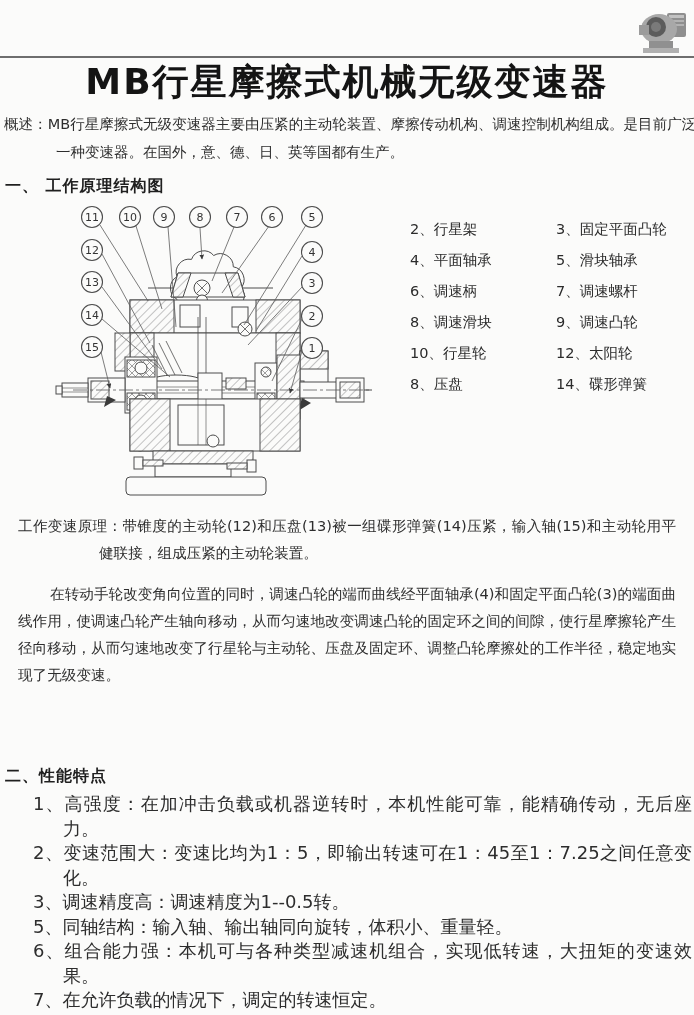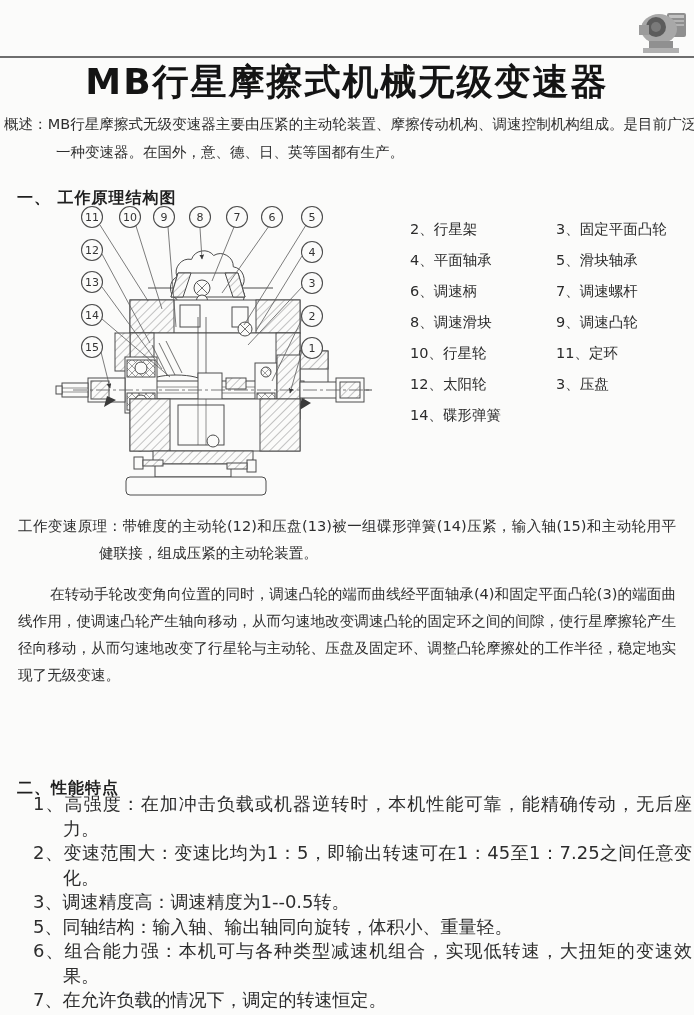--- a/index.html
+++ b/index.html
@@ -19,21 +19,21 @@
     text-align:center;font-size:36px;line-height:48px;font-weight:bold;
     letter-spacing:2px;color:#141414;white-space:nowrap;
   }
 
   .overview{
     position:absolute;top:110px;left:4px;width:684px;margin:0;
     font-size:14.5px;line-height:28px;text-align:justify;
     padding-left:52px;text-indent:-52px;
   }
 
-  .sec-h{position:absolute;left:5px;margin:12px;font-size:16px;font-weight:bold;color:#1f1f1f;letter-spacing:1px;}
+  .sec-h{position:absolute;left:5px;margin:0;font-size:16px;font-weight:bold;color:#1f1f1f;letter-spacing:1px;}
   .sec1{top:176px;}
   .sec2{top:766px;}
 
   .figure{position:absolute;top:205px;left:0;width:694px;height:295px;}
   .diagram{position:absolute;left:48px;top:0;width:352px;height:298px;}
 
   .parts{
     position:absolute;left:410px;top:14px;width:278px;
     display:grid;grid-template-columns:146px auto;
     row-gap:10px;font-size:14.5px;line-height:21px;color:#2b2b2b;
@@ -226,23 +226,22 @@
     <div class="parts">
       <div>2、行星架</div>
       <div>3、固定平面凸轮</div>
       <div>4、平面轴承</div>
       <div>5、滑块轴承</div>
       <div>6、调速柄</div>
       <div>7、调速螺杆</div>
       <div>8、调速滑块</div>
       <div>9、调速凸轮</div>
       <div>10、行星轮</div>
-      <div>11、定环</div>
       <div>12、太阳轮</div>
-      <div>3、压盘</div>
+      <div>8、压盘</div>
       <div>14、碟形弹簧</div>
     </div>
   </div>
 
   <div class="principle">
     <p class="pr-first"><span>工作变速原理：</span><span>带锥度的主动轮(12)和压盘(13)被一组碟形弹簧(14)压紧，输入轴(15)和主动轮用平健联接，组成压紧的主动轮装置。</span></p>
     <p class="pr-ind">在转动手轮改变角向位置的同时，调速凸轮的端而曲线经平面轴承(4)和固定平面凸轮(3)的端面曲线作用，使调速凸轮产生轴向移动，从而匀速地改变调速凸轮的固定环之间的间隙，使行星摩擦轮产生径向移动，从而匀速地改变了行星轮与主动轮、压盘及固定环、调整凸轮摩擦处的工作半径，稳定地实现了无级变速。</p>
   </div>
 
   <h2 class="sec-h sec2">二、性能特点</h2>

